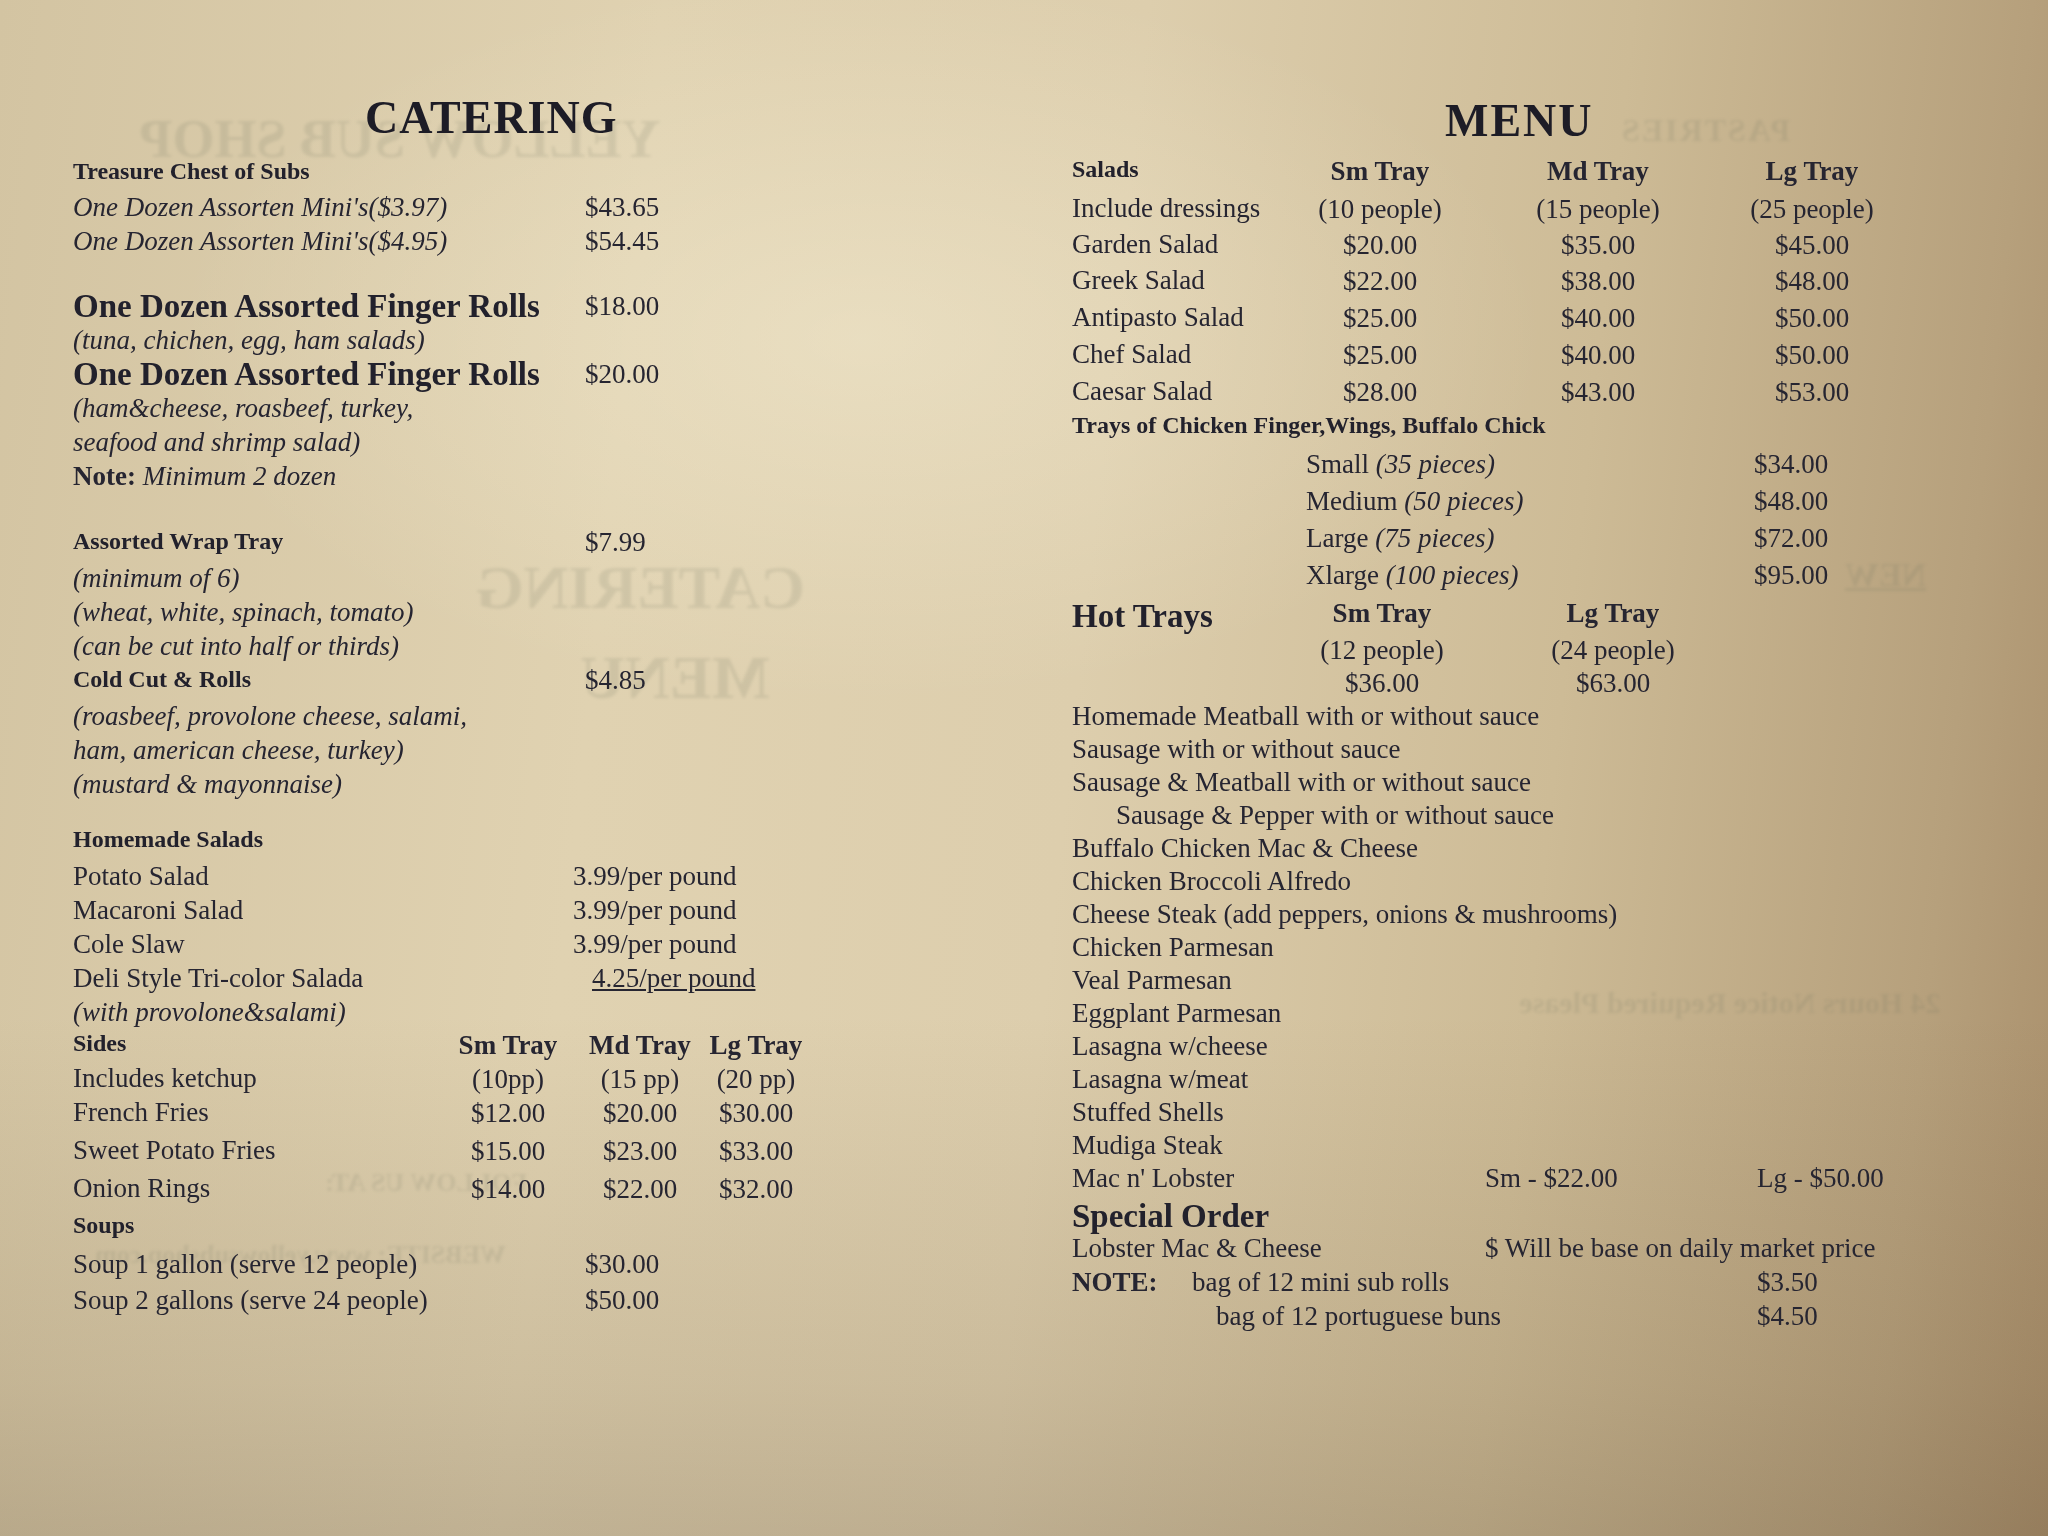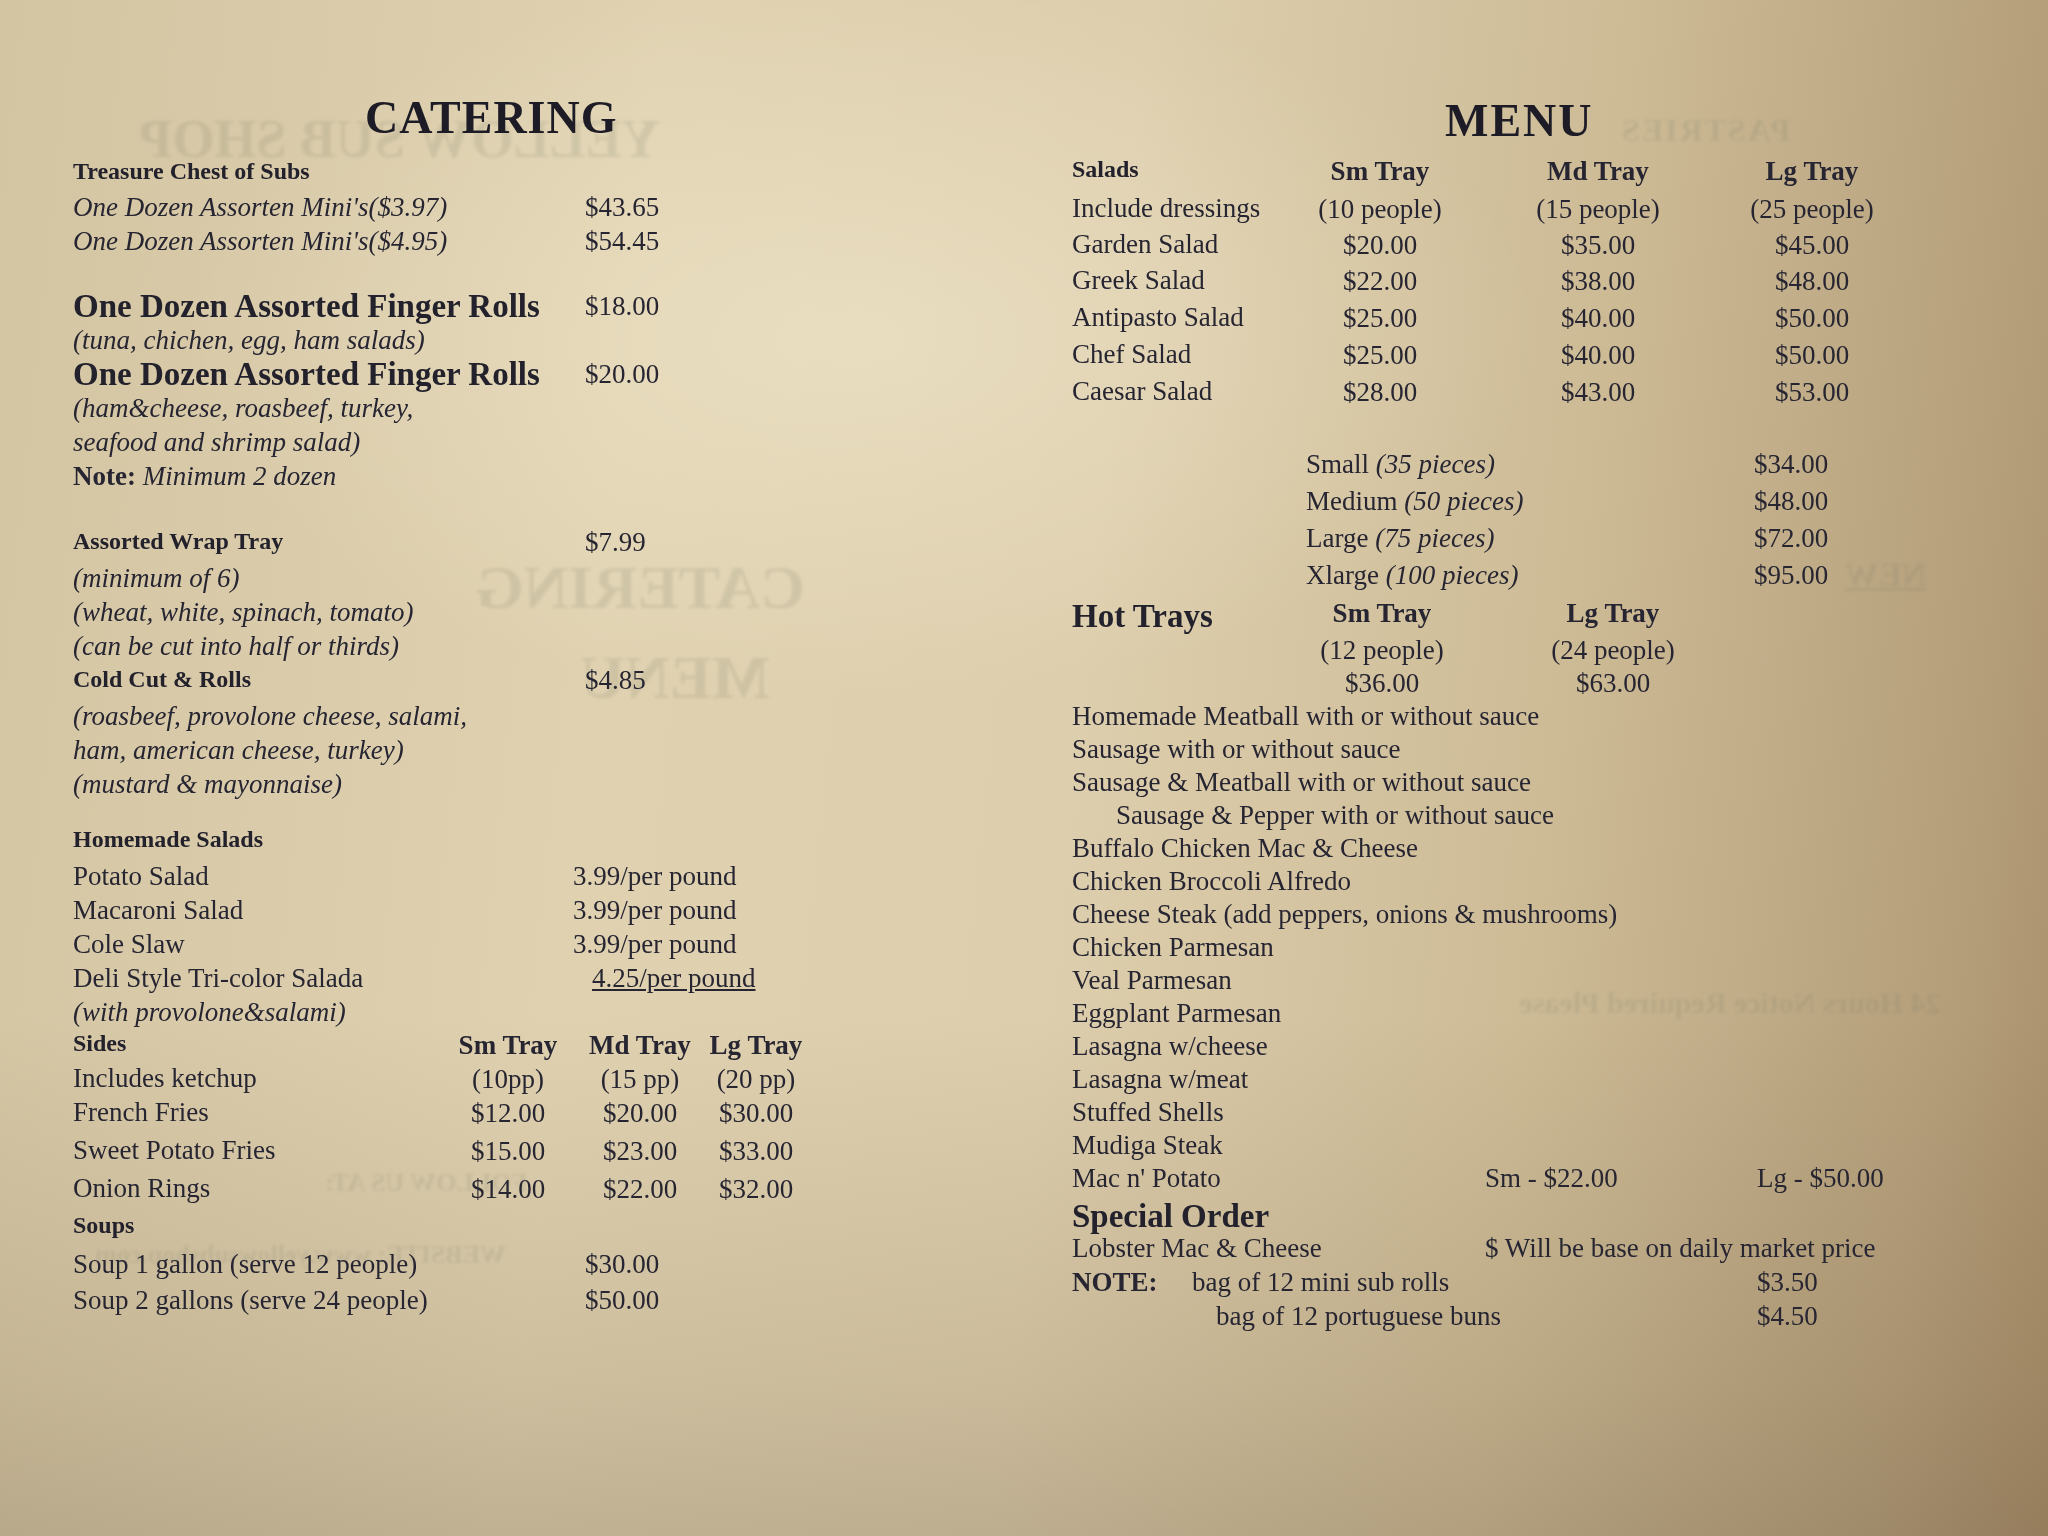--- a/index.html
+++ b/index.html
@@ -133,20 +133,21 @@
   <div class="cb" style="top:303px;left:1742px;width:140px;">$50.00</div>
   <div class="t" style="top:340px;left:1072px;">Chef Salad</div>
   <div class="cb" style="top:340px;left:1310px;width:140px;">$25.00</div>
   <div class="cb" style="top:340px;left:1528px;width:140px;">$40.00</div>
   <div class="cb" style="top:340px;left:1742px;width:140px;">$50.00</div>
   <div class="t" style="top:377px;left:1072px;">Caesar Salad</div>
   <div class="cb" style="top:377px;left:1310px;width:140px;">$28.00</div>
   <div class="cb" style="top:377px;left:1528px;width:140px;">$43.00</div>
   <div class="cb" style="top:377px;left:1742px;width:140px;">$53.00</div>
 
+  <div class="t h" style="top:412px;left:1072px;">Trays of Chicken Finger,Wings, Buffalo Chick</div>
   <div class="t" style="top:450px;left:1306px;">
     <span>Small</span>
     <span class="i">(35 pieces)</span>
   </div>
   <div class="t" style="top:450px;left:1754px;">$34.00</div>
   <div class="t" style="top:487px;left:1306px;">
     <span>Medium</span>
     <span class="i">(50 pieces)</span>
   </div>
   <div class="t" style="top:487px;left:1754px;">$48.00</div>
@@ -177,21 +178,21 @@
   <div class="t" style="top:867px;left:1072px;">Chicken Broccoli Alfredo</div>
   <div class="t" style="top:900px;left:1072px;">Cheese Steak (add peppers, onions &amp; mushrooms)</div>
   <div class="t" style="top:933px;left:1072px;">Chicken Parmesan</div>
   <div class="t" style="top:966px;left:1072px;">Veal Parmesan</div>
   <div class="t" style="top:999px;left:1072px;">Eggplant Parmesan</div>
   <div class="t" style="top:1032px;left:1072px;">Lasagna w/cheese</div>
   <div class="t" style="top:1065px;left:1072px;">Lasagna w/meat</div>
   <div class="t" style="top:1098px;left:1072px;">Stuffed Shells</div>
   <div class="t" style="top:1131px;left:1072px;">Mudiga Steak</div>
 
-  <div class="t" style="top:1164px;left:1072px;">Mac n' Potato</div>
+  <div class="t" style="top:1164px;left:1072px;">Mac n' Lobster</div>
   <div class="t" style="top:1164px;left:1485px;">Sm - $22.00</div>
   <div class="t" style="top:1164px;left:1757px;">Lg - $50.00</div>
 
   <div class="t h2" style="top:1198px;left:1072px;">Special Order</div>
   <div class="t" style="top:1234px;left:1072px;">Lobster Mac &amp; Cheese</div>
   <div class="t" style="top:1234px;left:1485px;">$ Will be base on daily market price</div>
 
   <div class="t b" style="top:1268px;left:1072px;">NOTE:</div>
   <div class="t" style="top:1268px;left:1192px;">bag of 12 mini sub rolls</div>
   <div class="t" style="top:1268px;left:1757px;">$3.50</div>

